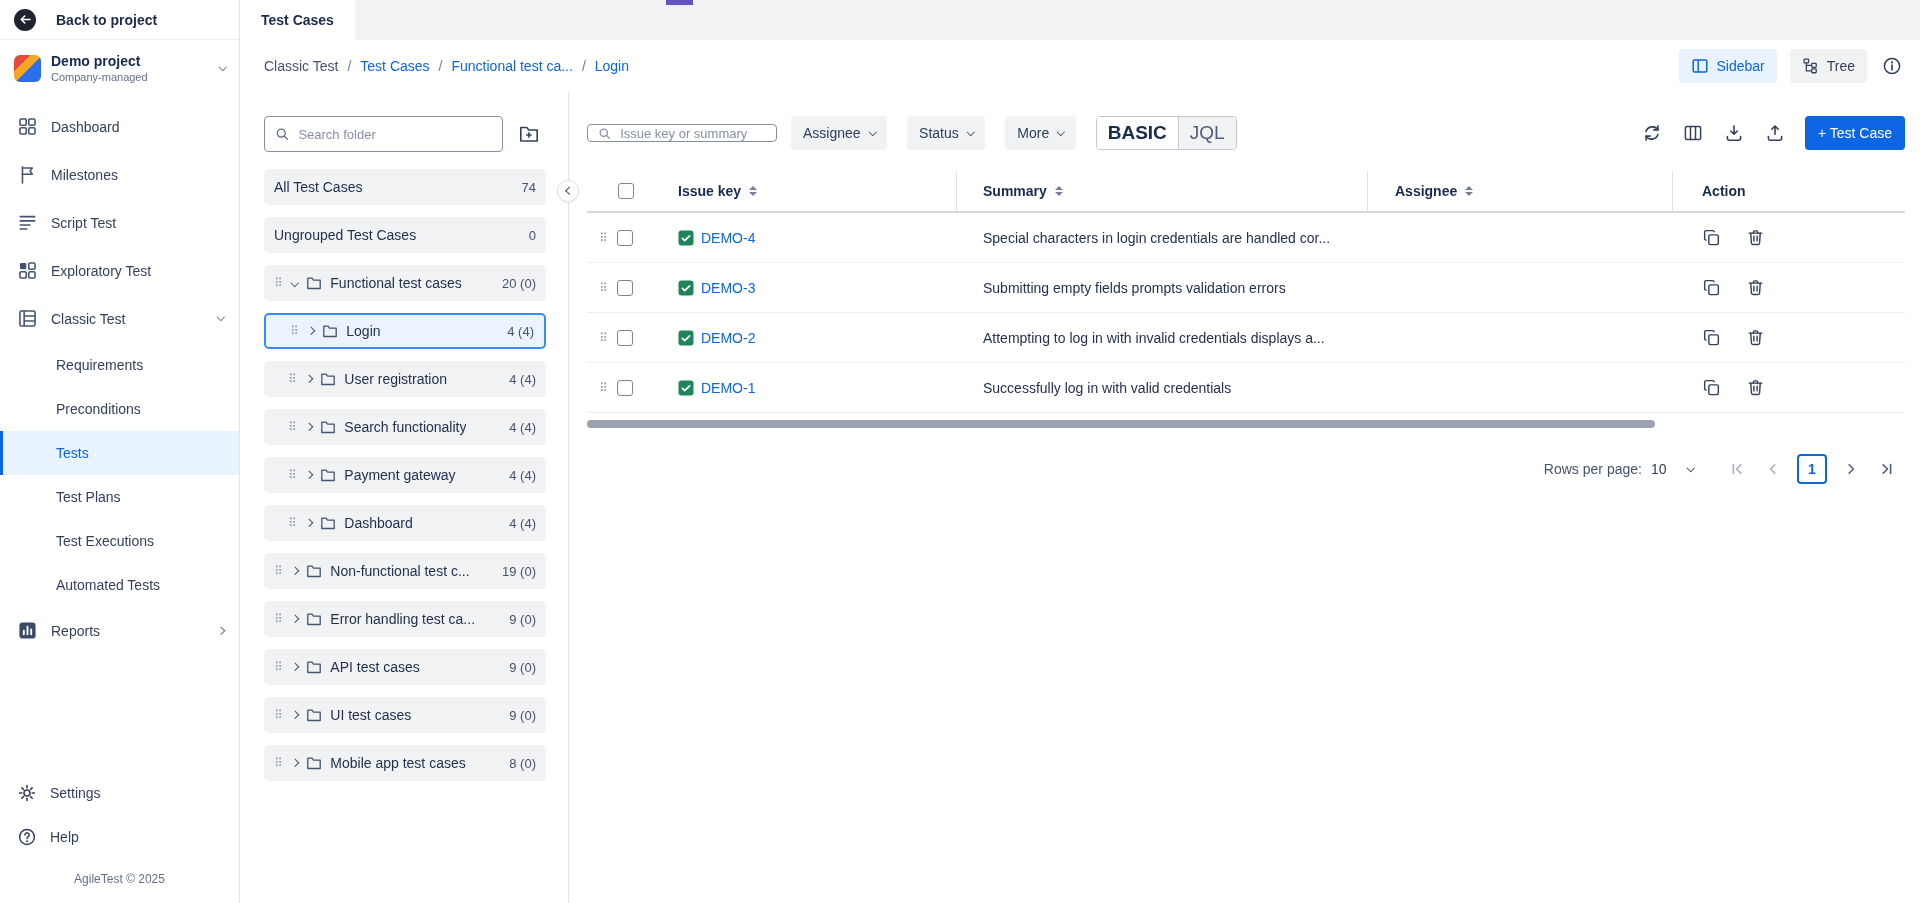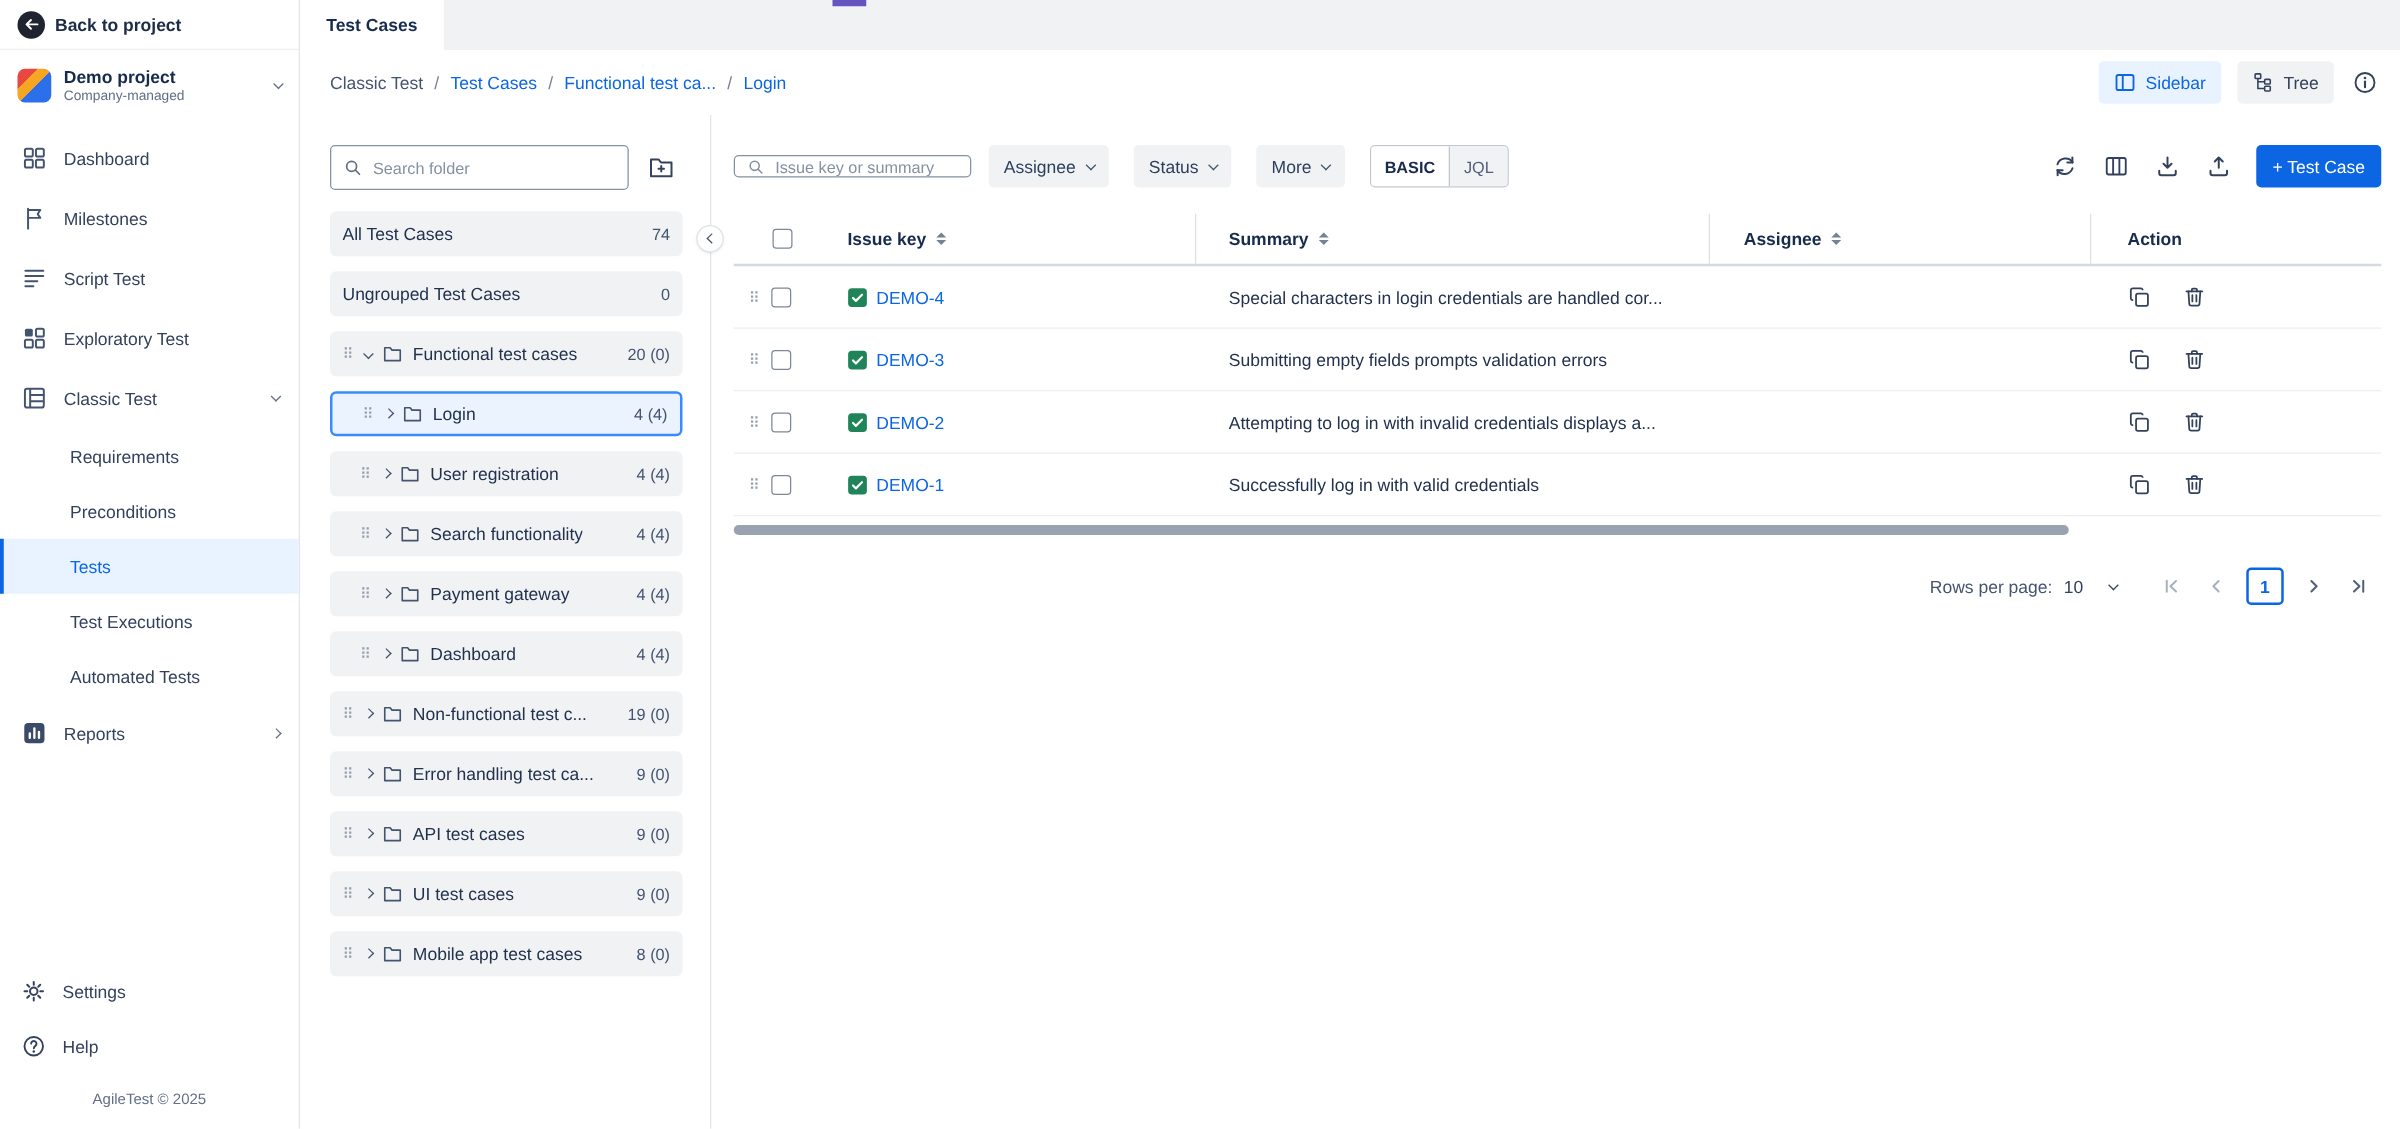--- a/index.html
+++ b/index.html
@@ -6,21 +6,21 @@
   html,body { margin:0; padding:0; }
   body {
     width:1920px; height:903px; overflow:hidden;
     font-family:"Liberation Sans","DejaVu Sans",sans-serif;
     color:#172b4d; background:#fff;
   }
   .app { display:flex; width:1920px; height:903px; overflow:hidden; }
 
   
   .sidebar { width:240px; min-width:240px; height:100%; border-right:1px solid #e1e4e9; display:flex; flex-direction:column; background:#fff; }
-  .back-row { height:40px; min-height:40px; display:flex; align-items:center; gap:8px; padding:0 14px; border-bottom:1px solid #eceef1; font-size:14px; font-weight:700; color:#1d2b47; cursor:pointer; }
+  .back-row { height:40px; min-height:40px; display:flex; align-items:center; gap:20px; padding:0 14px; border-bottom:1px solid #eceef1; font-size:14px; font-weight:700; color:#1d2b47; cursor:pointer; }
   .back-circle { width:22px; height:22px; min-width:22px; border-radius:50%; background:#1f2430; display:flex; align-items:center; justify-content:center; }
   .project-row { display:flex; align-items:center; gap:10px; padding:13px 14px 11px; cursor:pointer; }
   .project-icon { width:27px; height:27px; min-width:27px; border-radius:6px; background:linear-gradient(135deg,#e8483f 0%,#e8483f 30%,#f5a623 30%,#f5a623 52%,#2c6fea 52%); }
   .project-meta { display:flex; flex-direction:column; line-height:1.15; }
   .project-name { font-size:14px; font-weight:700; color:#172b4d; }
   .project-type { font-size:11px; color:#626f86; margin-top:2px; }
   .nav { display:flex; flex-direction:column; margin-top:8px; }
   .nav-item { height:48px; display:flex; align-items:center; gap:13px; padding:0 16px 0 17px; font-size:14px; color:#33415c; cursor:pointer; }
   .nav-item.short { height:44px;text-align:right; }
   .trail { margin-left:auto; color:#626f86; }
@@ -76,21 +76,21 @@
   .panel-divider { width:1px; background:#e1e4e9; margin-left:22px; position:relative; }
   .collapse-btn { position:absolute; top:88px; left:-11px; width:22px; height:22px; border-radius:50%; background:#fff; border:1px solid #dfe2e7; box-shadow:0 1px 2px rgba(9,30,66,.08); display:flex; align-items:center; justify-content:center; color:#44546f; cursor:pointer; }
 
   
   .table-area { flex:1; min-width:0; padding:24px 15px 0 18px; display:flex; flex-direction:column; }
   .filter-row { display:flex; align-items:center; margin-bottom:21px; }
   .issue-search { width:190px; min-width:190px; margin-right:14px; height:18px; }
   .filter-btn { height:34px; background:#f1f2f4; border:none; border-radius:4px; padding:0 12px; display:flex; align-items:center; gap:9px; font-size:14px; font-family:inherit; color:#2c3e5d; cursor:pointer; margin-right:20px; }
   .filter-btn .chev { color:#44546f; }
   .segmented { display:flex; align-items:stretch; height:34px; border:1px solid #c1c7d0; border-radius:4px; overflow:hidden; }
-  .seg { display:flex; align-items:center; padding:0 11px; font-size:13px; cursor:pointer; }
+  .seg { display:flex; align-items:center; padding:0 11px; font-size:19px; cursor:pointer; }
   .seg-basic { background:#fff; color:#172b4d; font-weight:700; }
   .seg-jql { background:#f1f2f4; color:#505f79; border-left:1px solid #c1c7d0; }
   .filter-right { margin-left:auto; display:flex; align-items:center; gap:19px; }
   .tool-icon { width:22px; height:22px; display:flex; align-items:center; justify-content:center; cursor:pointer; }
   .btn-primary { background:#0c66e4; color:#fff; height:34px; border:none; border-radius:4px; padding:0 13px; font-size:14px; font-weight:400; font-family:inherit; cursor:pointer; white-space:nowrap; }
 
   .tc-header { display:flex; align-items:stretch; height:42px; border-bottom:2px solid #d5d9e0; }
   .hcell { display:flex; align-items:center; font-size:14px; font-weight:700; color:#172b4d; }
   .col-lead { width:88px; min-width:88px; padding-left:31px; }
   .col-key { width:282px; min-width:282px; padding-left:3px; }
@@ -187,20 +187,23 @@
         <span class="chev down sm trail"></span>
       </div>
       <div class="sub-item">
         <span>Requirements</span>
       </div>
       <div class="sub-item">
         <span>Preconditions</span>
       </div>
       <div class="sub-item selected">
         <span>Tests</span>
+      </div>
+      <div class="sub-item">
+        <span>Test Plans</span>
       </div>
       <div class="sub-item">
         <span>Test Executions</span>
       </div>
       <div class="sub-item">
         <span>Automated Tests</span>
       </div>
       <div class="nav-item">
         <svg width="21" height="21" viewBox="0 0 20 20">
             <rect x="2.3" y="2.3" width="15.4" height="15.4" rx="3" fill="#3b4a66"></rect>

